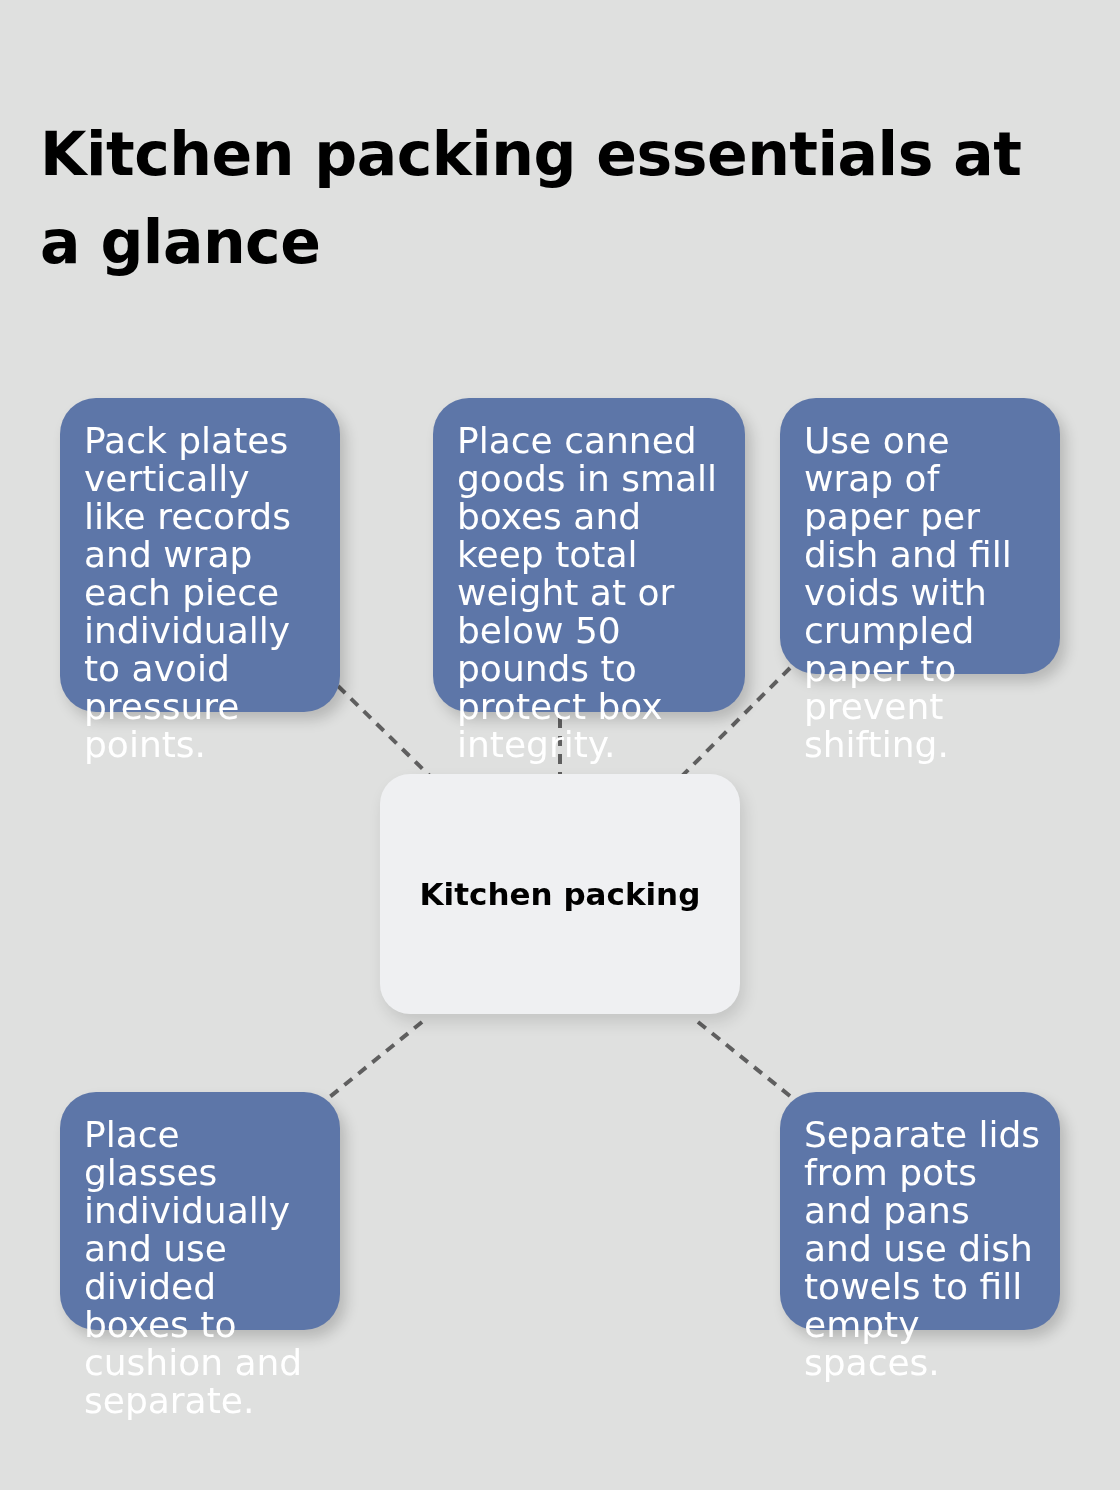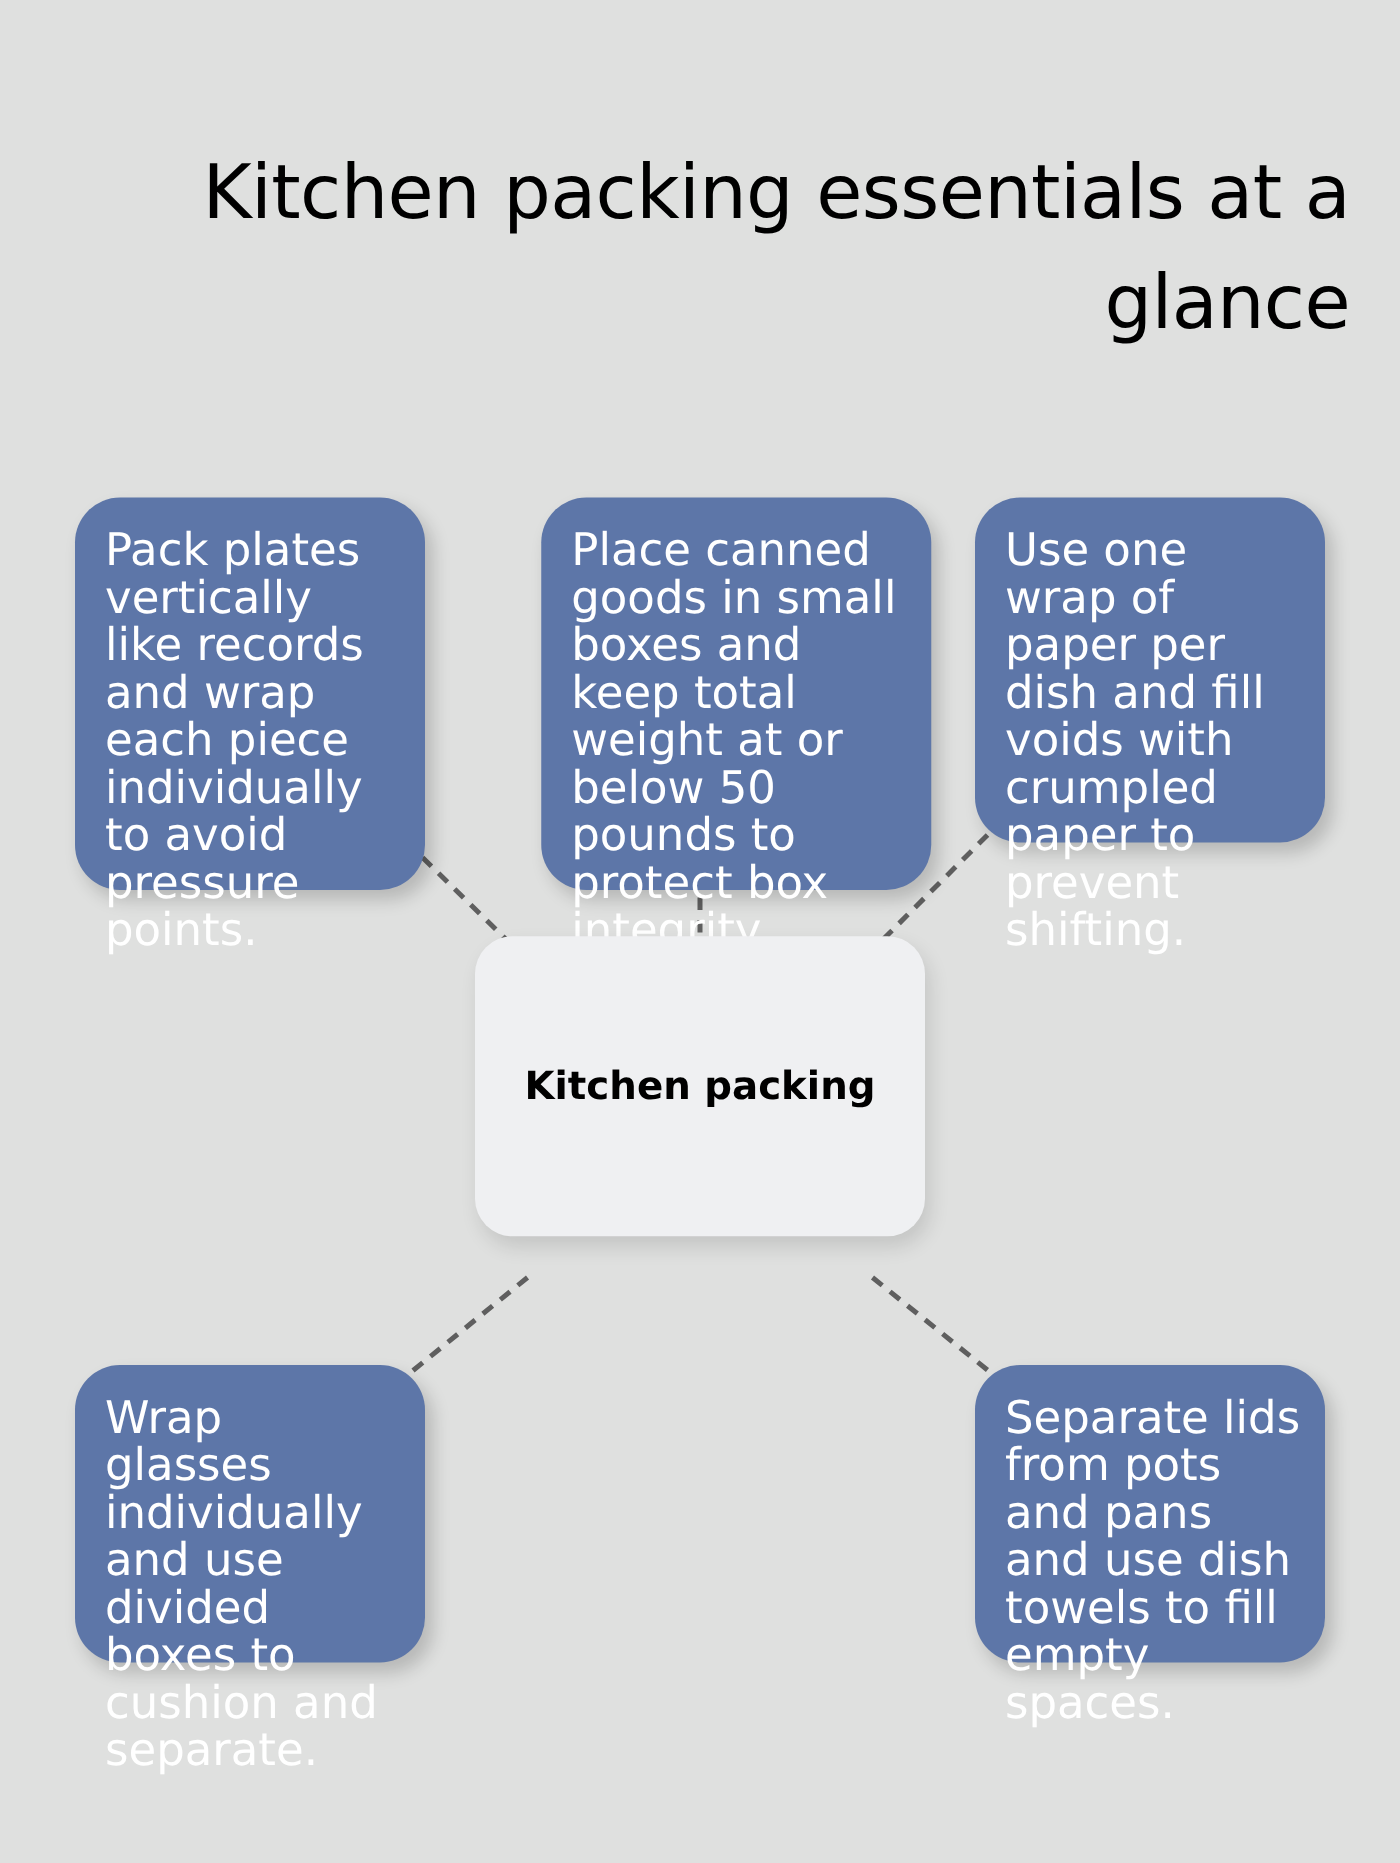--- a/index.html
+++ b/index.html
@@ -3,33 +3,33 @@
 <meta charset="utf-8">
 <style>
   html, body { margin:0; padding:0; }
   body {
     width:1120px; height:1490px; position:relative; overflow:hidden;
     background:#dfe0df;
     font-family:"DejaVu Sans","Liberation Sans",sans-serif;
   }
   .title {
     position:absolute; left:40px; top:110px; width:1040px;
-    text-align:right; font-size:60px; font-weight:normal; line-height:88px;
+    text-align:left; font-size:60px; font-weight:bold; line-height:88px;
     color:#000; margin:0; letter-spacing:-0.5px;
   }
   svg.connectors { position:absolute; left:0; top:0; }
   .card {
     position:absolute; box-sizing:border-box;
     background:#5d76a8; color:#fff; border-radius:36px;
     padding:24px 18px 0 24px;
     font-size:36px; line-height:38px;
     box-shadow:6px 8px 14px rgba(0,0,0,0.18);
   }
   .center {
-    position:absolute; left:380px; top:749px; width:360px; height:240px;
+    position:absolute; left:380px; top:774px; width:360px; height:240px;
     background:#eff0f2; border-radius:30px;
     display:flex; align-items:center; justify-content:center;
     font-size:31px; font-weight:bold; color:#000;
     box-shadow:4px 8px 16px rgba(0,0,0,0.12);
   }
 </style>
 </head>
 <body>
 
 <h1 class="title">Kitchen packing essentials at a glance</h1>
@@ -54,18 +54,18 @@
 
 <div class="card" style="left:780px; top:398px; width:280px; height:276px;">
   <span>Use one wrap of paper per dish and fill voids with crumpled paper to prevent shifting.</span>
 </div>
 
 <div class="center">
   <span>Kitchen packing</span>
 </div>
 
 <div class="card" style="left:60px; top:1092px; width:280px; height:238px;">
-  <span>Wrap glasses individually and use divided boxes to cushion and separate.</span>
+  <span>Place glasses individually and use divided boxes to cushion and separate.</span>
 </div>
 
 <div class="card" style="left:780px; top:1092px; width:280px; height:238px;">
   <span>Separate lids from pots and pans and use dish towels to fill empty spaces.</span>
 </div>
 
 </body></html>

